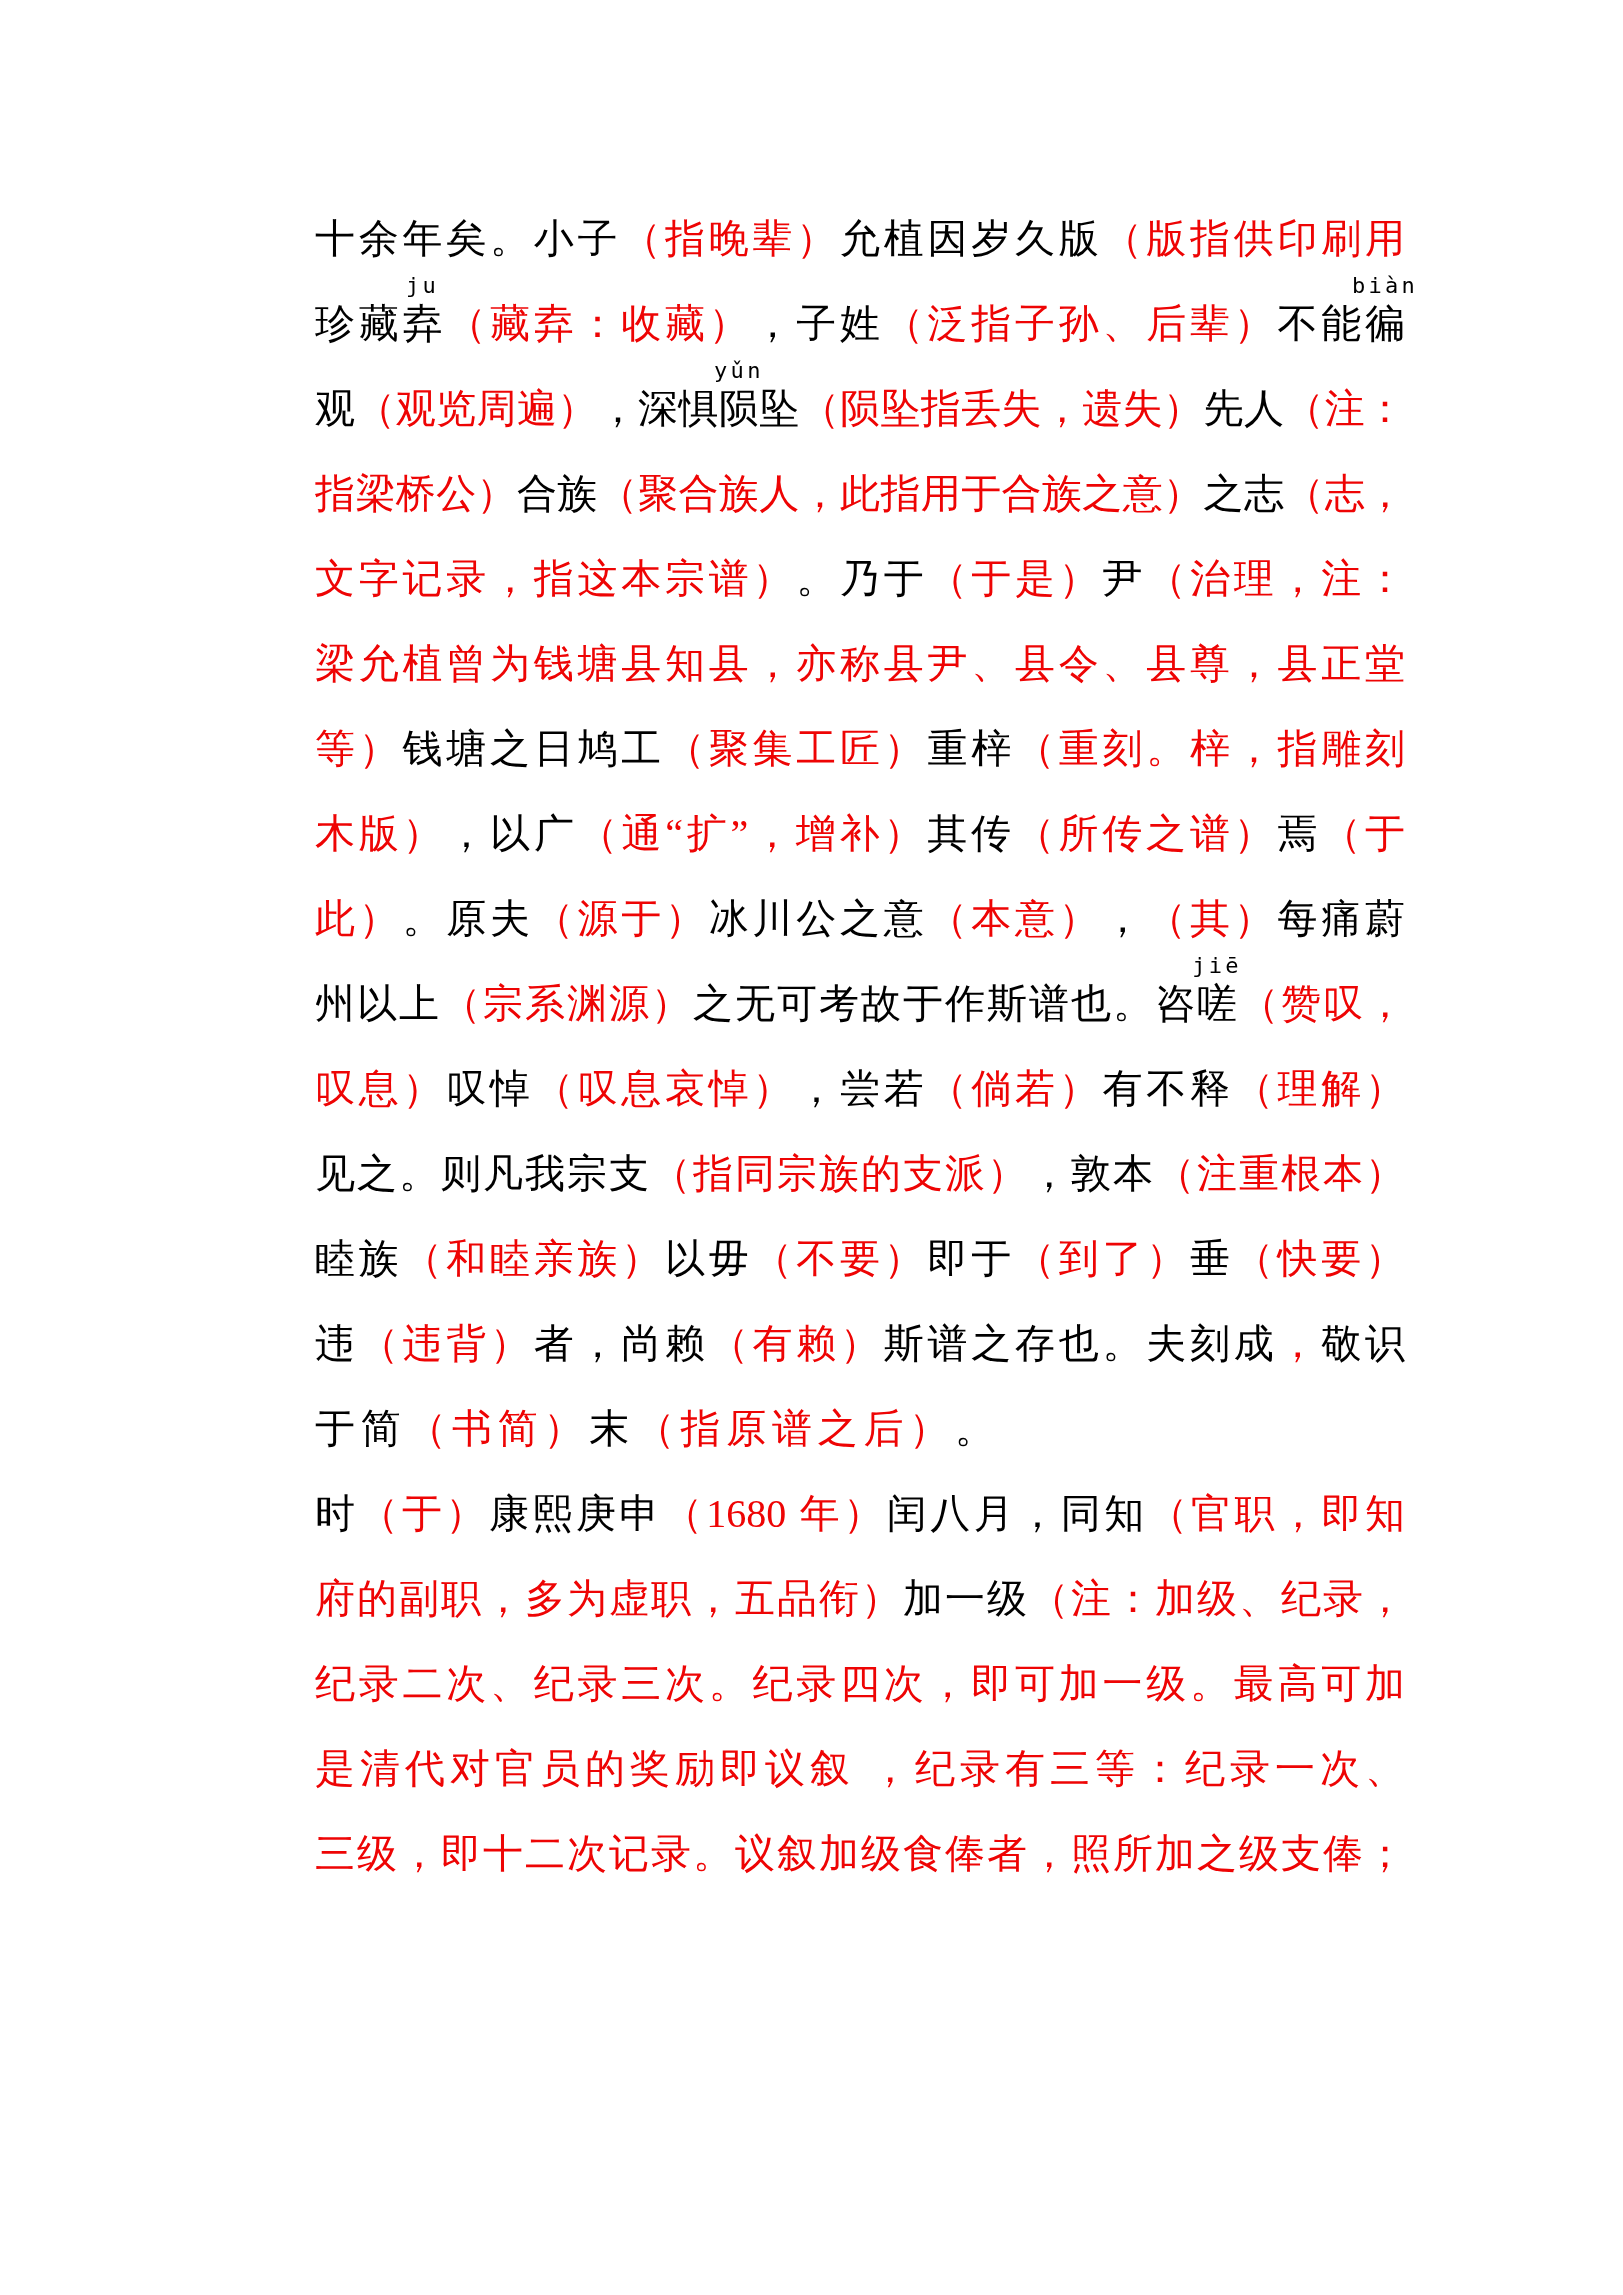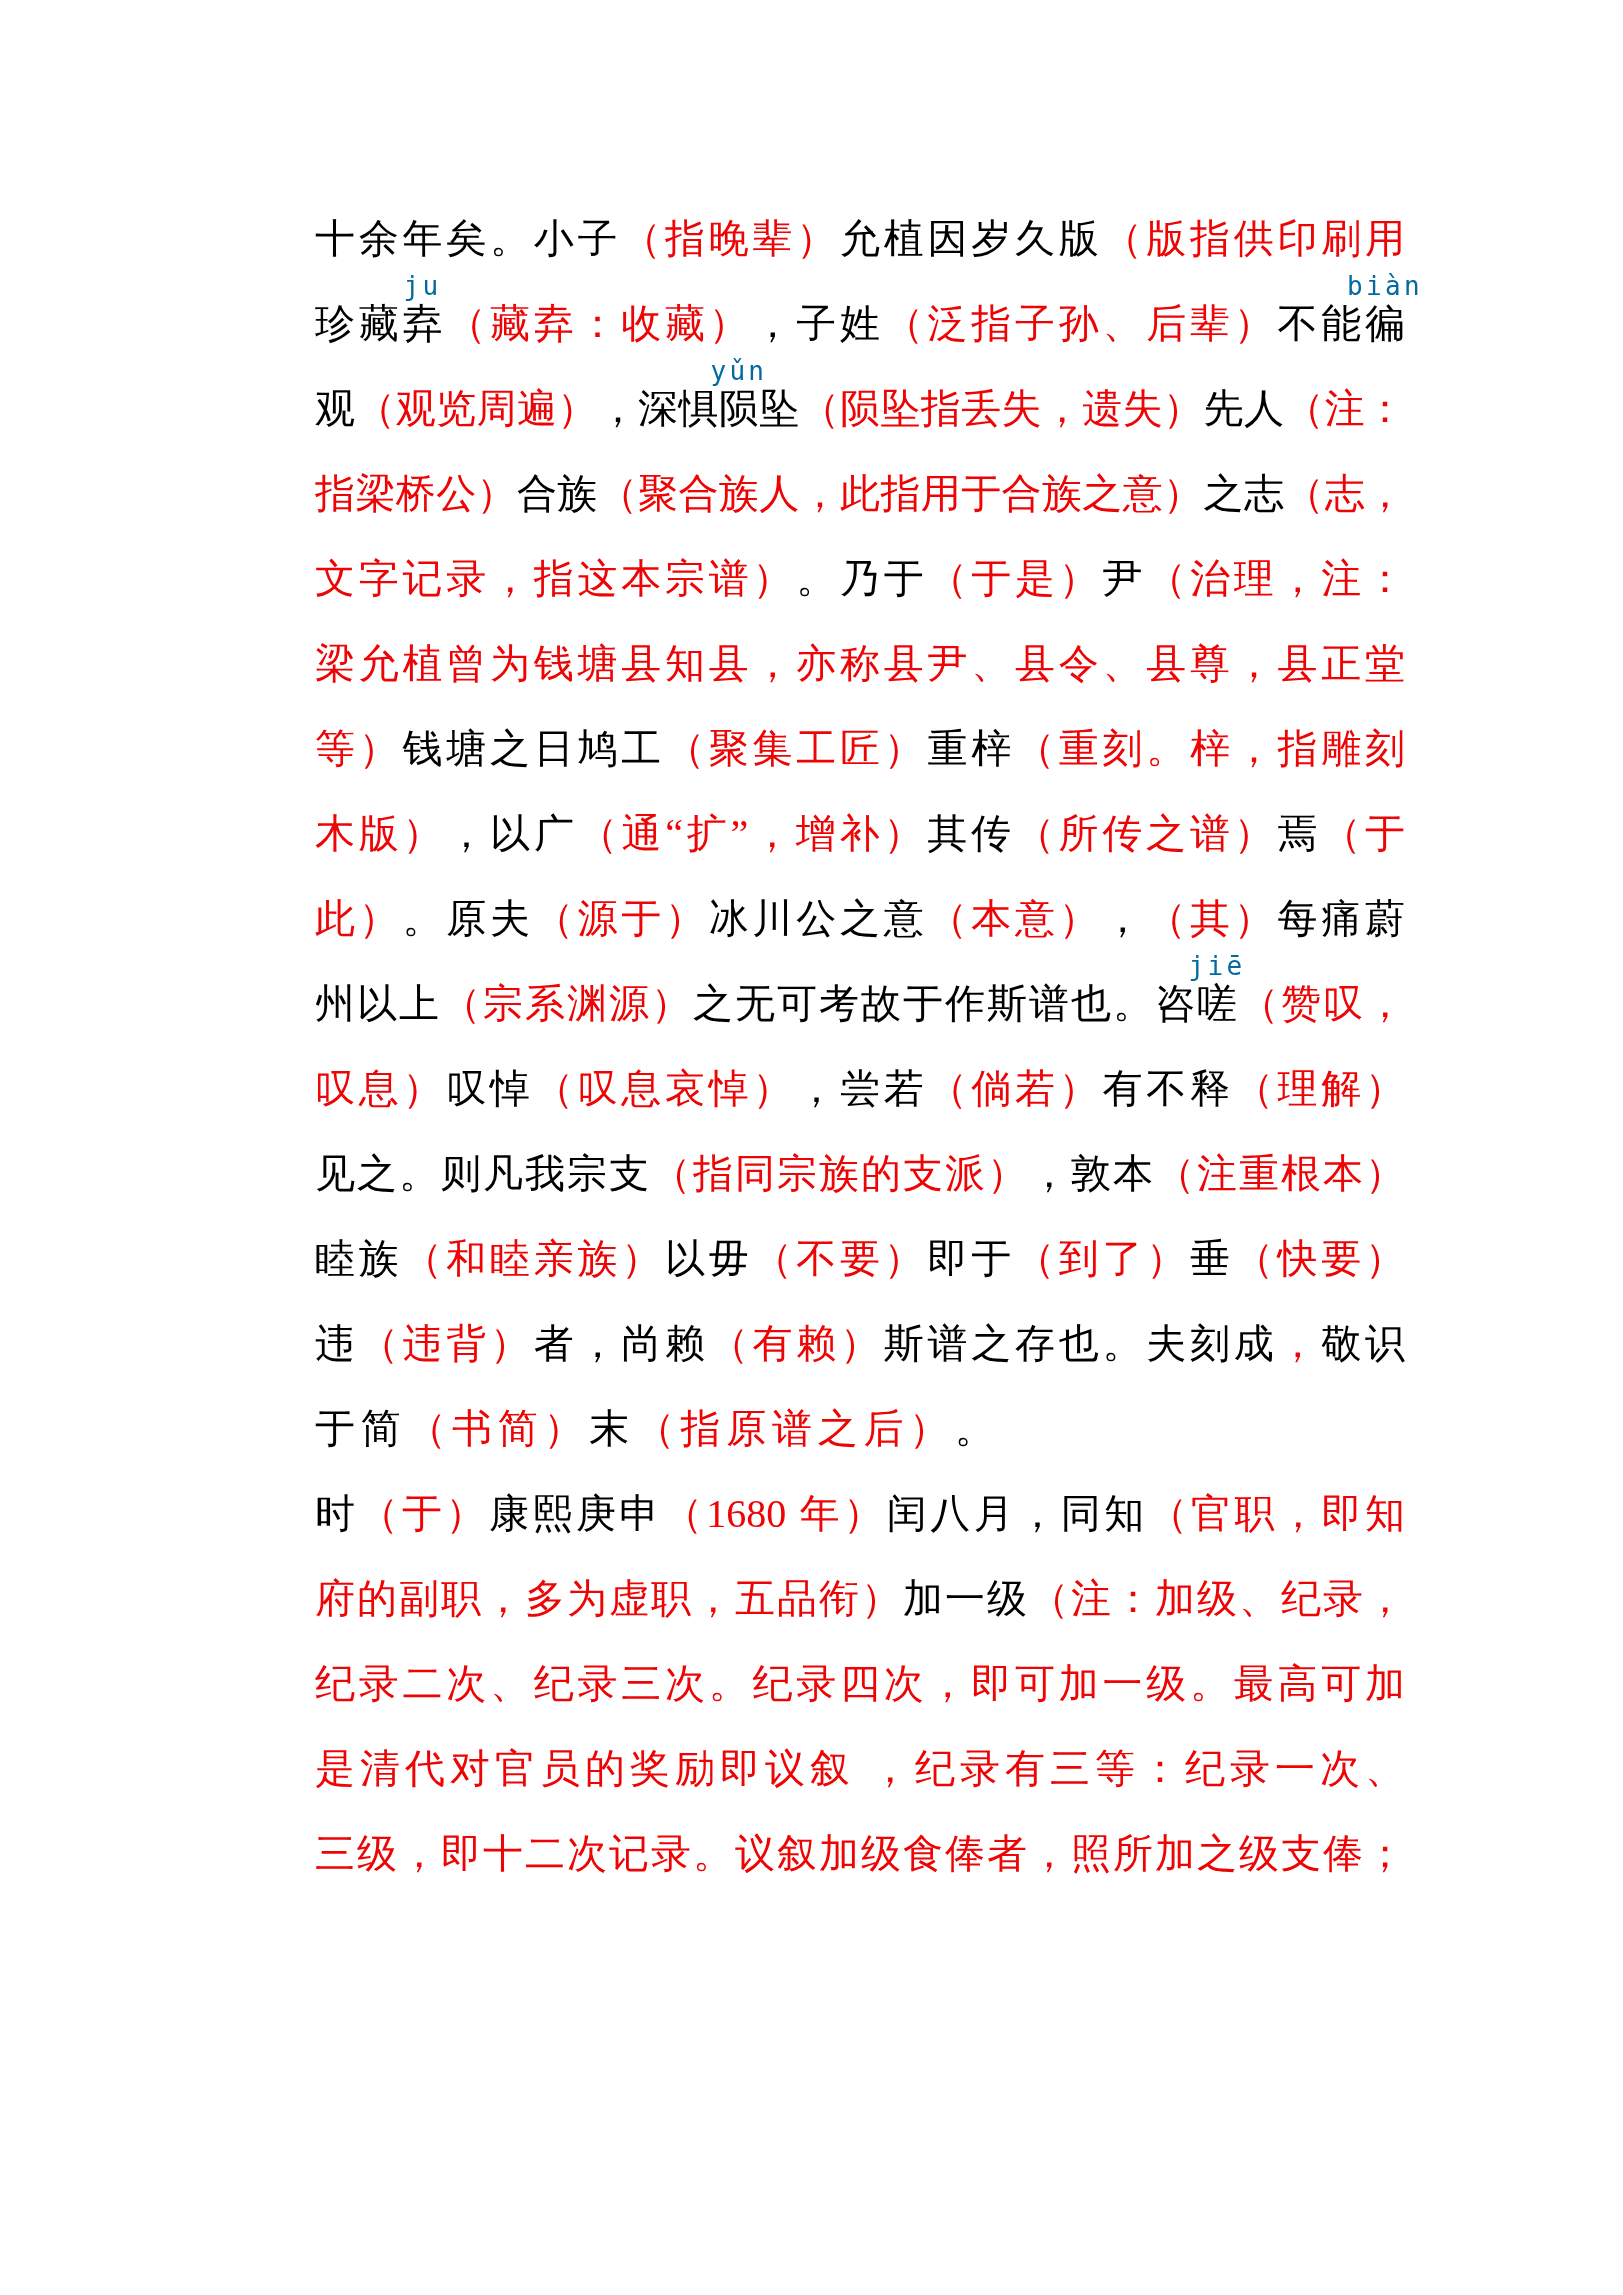--- a/index.html
+++ b/index.html
@@ -50,24 +50,24 @@
     display: inline-block;
     line-height: normal;
   }
   .rb .rbase { color: #000000; }
   .rt {
     position: absolute;
     left: 50%;
     bottom: 99%;
     transform: translateX(-50%);
     font-family: "DejaVu Sans Mono", monospace;
-    font-size: 26px;
+    font-size: 22px;
     line-height: 22px;
     letter-spacing: 3.3px;
-    color: #0369a1;
+    color: #000000;
     white-space: nowrap;
     text-align: center;
   }
 </style>
 </head>
 <body>
 
 <div class="doc-page">
   <div class="doc-body">
       <div class="line"><span class="seg">十余年矣。小子</span><span class="seg red">（指晚辈）</span><span class="seg">允植因岁久版</span><span class="seg red">（版指供印刷用</span></div>

